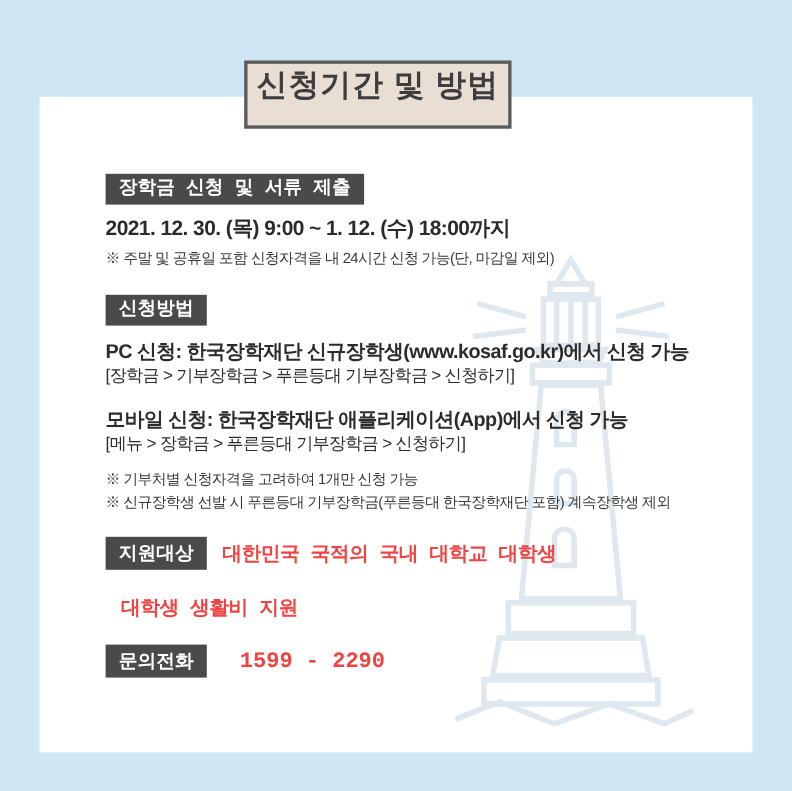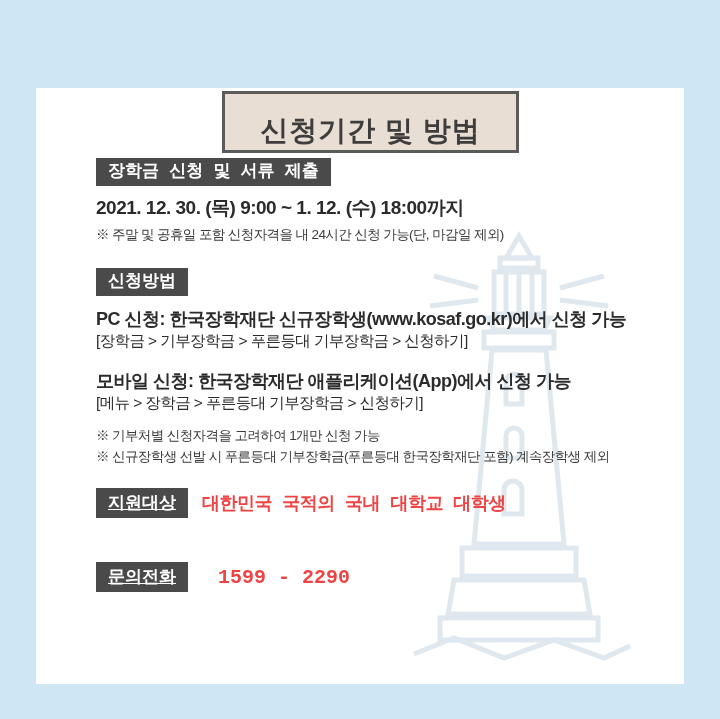--- a/index.html
+++ b/index.html
@@ -34,30 +34,29 @@
     right: 40px;
     bottom: 0;
     width: 250px;
     height: 470px;
     opacity: 1;
   }
   .title-banner {
     position: absolute;
     left: 222px;
     top: 55px;
-    width: 297px;
+    width: 243px;
     height: 62px;
     background: #e9ded3;
     border: 3px solid #5b5b5b;
     box-sizing: border-box;
     display: flex;
-    align-items: flex-end;
+    align-items: flex-start;
     justify-content: center;
     z-index: 5;
-    margin-top: 36px;
   }
   .title-banner .title-text {
     font-size: 28px;
     font-weight: bold;
     color: #3d3d3d;
     letter-spacing: 1px;
   }
   .content {
     position: absolute;
     left: 60px;
@@ -118,21 +117,20 @@
 
   .row {
     display: flex;
     align-items: center;
     margin-top: 22px;
   }
   .row .tag-sm {
     min-width: 86px;
     text-align: center;
     box-sizing: border-box;
-    text-decoration: underline;
   }
   .row .row-value {
     margin-left: 14px;
     font-size: 18px;
     font-weight: bold;
     color: #ef4444;
     letter-spacing: -0.5px;
     font-family: Liberation Mono, monospace;
   }
   .row .row-value.phone {
@@ -207,20 +205,21 @@
           <div class="line-note">※ 신규장학생 선발 시 푸른등대 기부장학금(푸른등대 한국장학재단 포함) 계속장학생 제외</div>
         </div>
       </div>
 
       <div class="rows-wrap">
         <div class="row">
           <div class="tag-sm">지원대상</div>
           <div class="row-value">대한민국 국적의 국내 대학교 대학생</div>
         </div>
         <div class="row">
+          <div class="row-value">대학생 생활비 지원</div>
         </div>
         <div class="row">
           <div class="tag-sm">문의전화</div>
           <div class="row-value phone">1599 - 2290</div>
         </div>
       </div>
 
     </div>
   </div>
 

